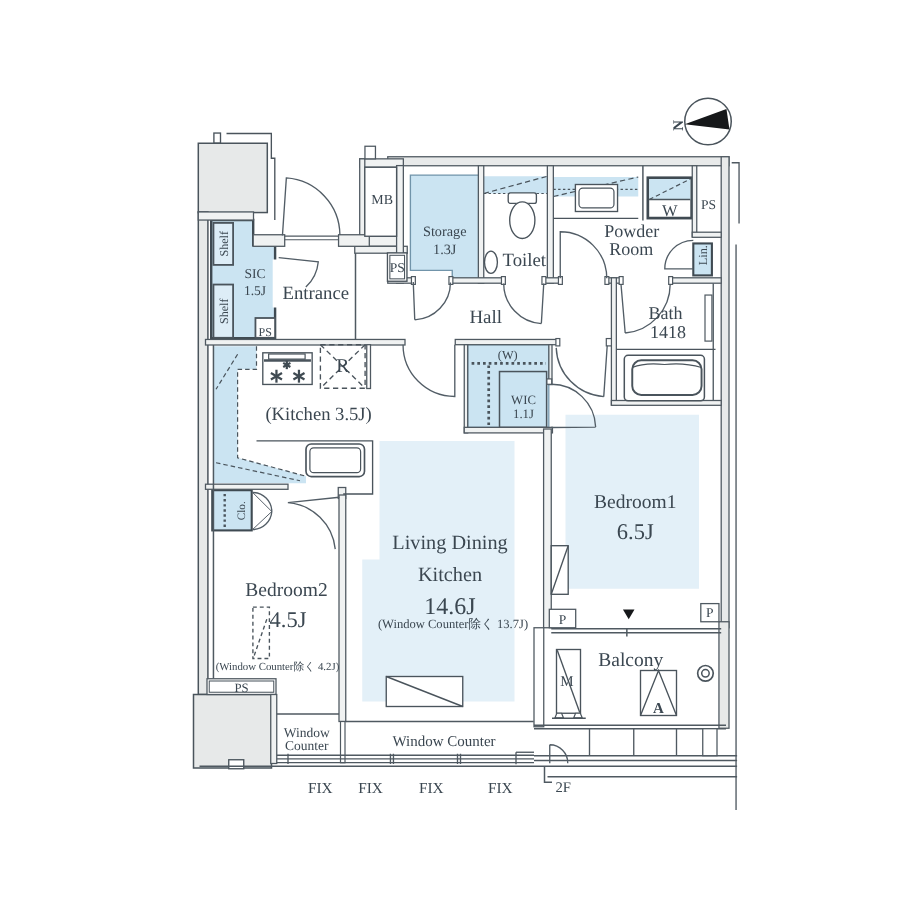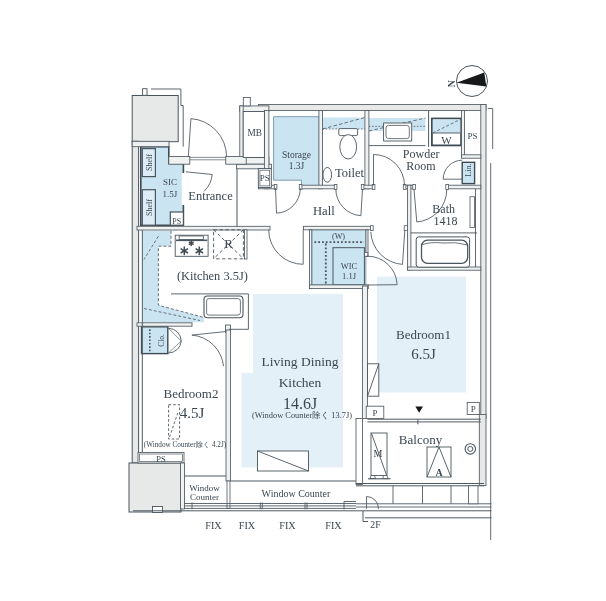--- a/index.html
+++ b/index.html
@@ -1,16 +1,16 @@
 <!DOCTYPE html>
 <html><head>
 <meta charset="utf-8">
 <style>
   html,body{margin:0;padding:0;background:#ffffff;}
-  .wrap{width:606px;height:601px;position:relative;overflow:hidden;background:#ffffff;}
+  .wrap{width:606px;height:601px;position:relative;overflow:hidden;background:#ffffff;border-radius:21px;}
   svg{display:block;}
   text{font-family:"Liberation Serif",serif;fill:#3b4751;}
 </style>
 </head>
 <body>
 <div class="wrap">
 <svg width="606" height="601" viewBox="0 0 606 601">
 <g id="fills">
 
 <rect x="132.2" y="95.5" width="46" height="46.2" fill="#e7e9e9" stroke="#4a545c" stroke-width="1"></rect>

